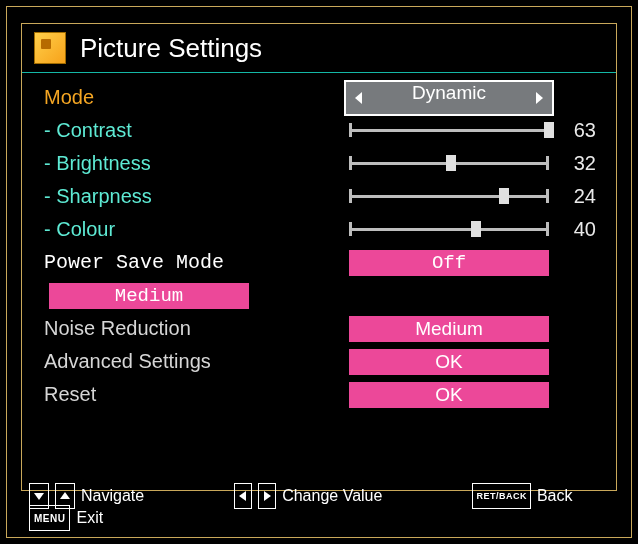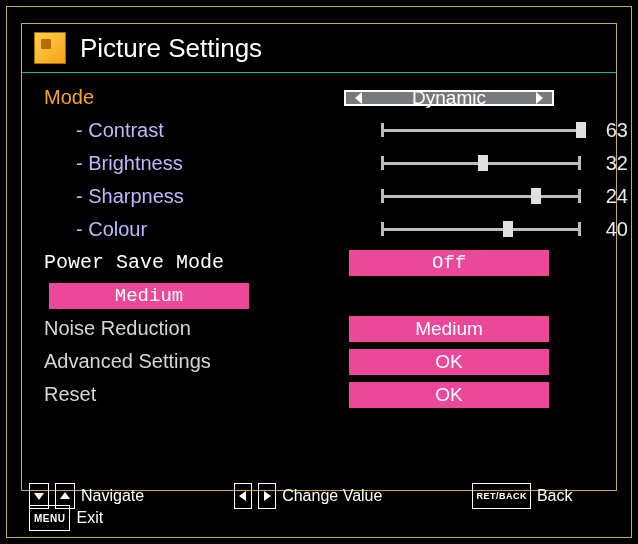--- a/index.html
+++ b/index.html
@@ -59,40 +59,40 @@
     height: 33px;
   }
   .row.black-bg { background:#000;font-family:Liberation Mono, monospace; }
   .label {
     flex: 0 0 300px;
     font-size: 20px;
     color: #d6d6d6;
   }
   .label.orange { color: #f5a623; font-weight:400; }
   .label.white { color: #fff; font-weight:500; }
-  .label.sub { color:#c4b5fd;margin-left:32px; }
+  .label.sub { color:#5eead4; }
   .control {
     flex: 0 0 210px;
     display:flex;
     justify-content:center;
   }
   .valcol {
     flex: 0 0 44px;
     text-align: right;
     font-size: 20px;
     color: #eaeaea;
     padding-right:2px;
   }
 
   
   .mode-selector {
     display:flex;
-    align-items:center;
+    align-items:flex-start;
     width: 210px;
-    height: 16px;
+    height: 36px;
     background:#777a7d;
     border:2px solid #fff;
   }
   .arrow-btn {
     width:26px; height:100%;
     display:flex; align-items:center; justify-content:center;
     color:#fff;
   }
   .mode-value {
     flex:1;

